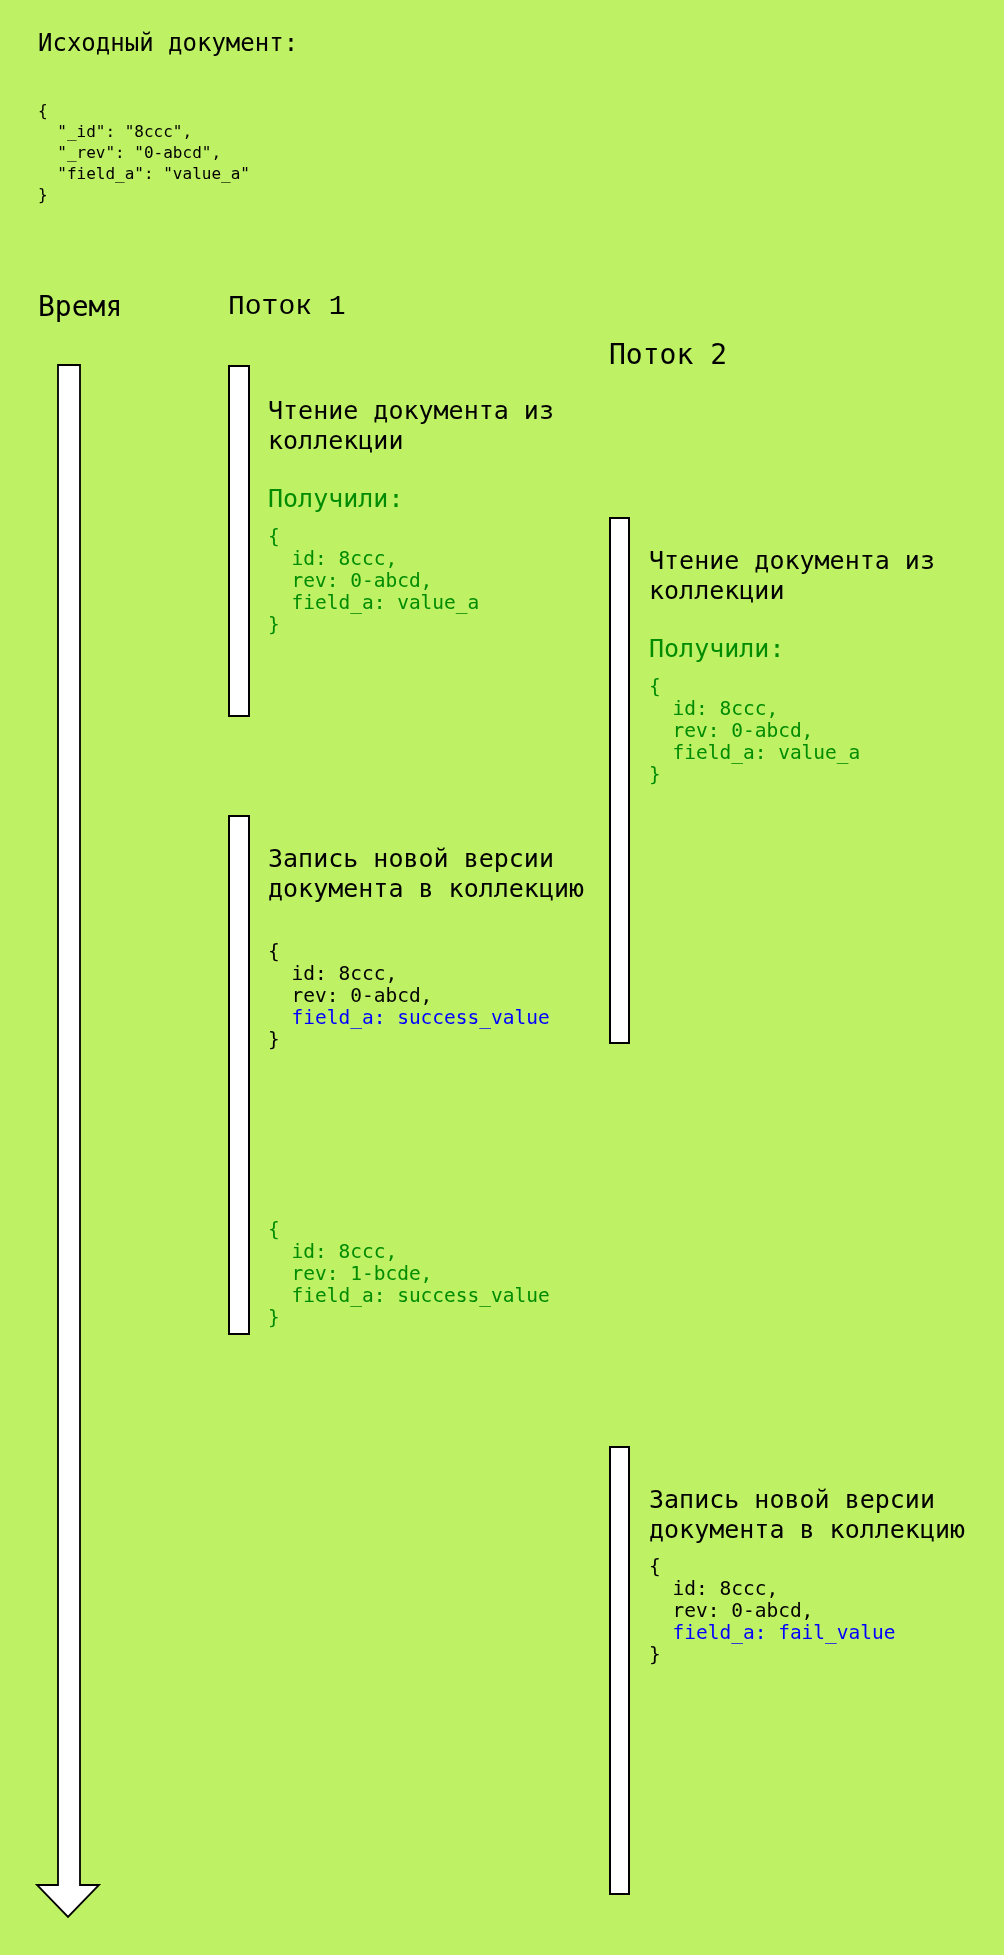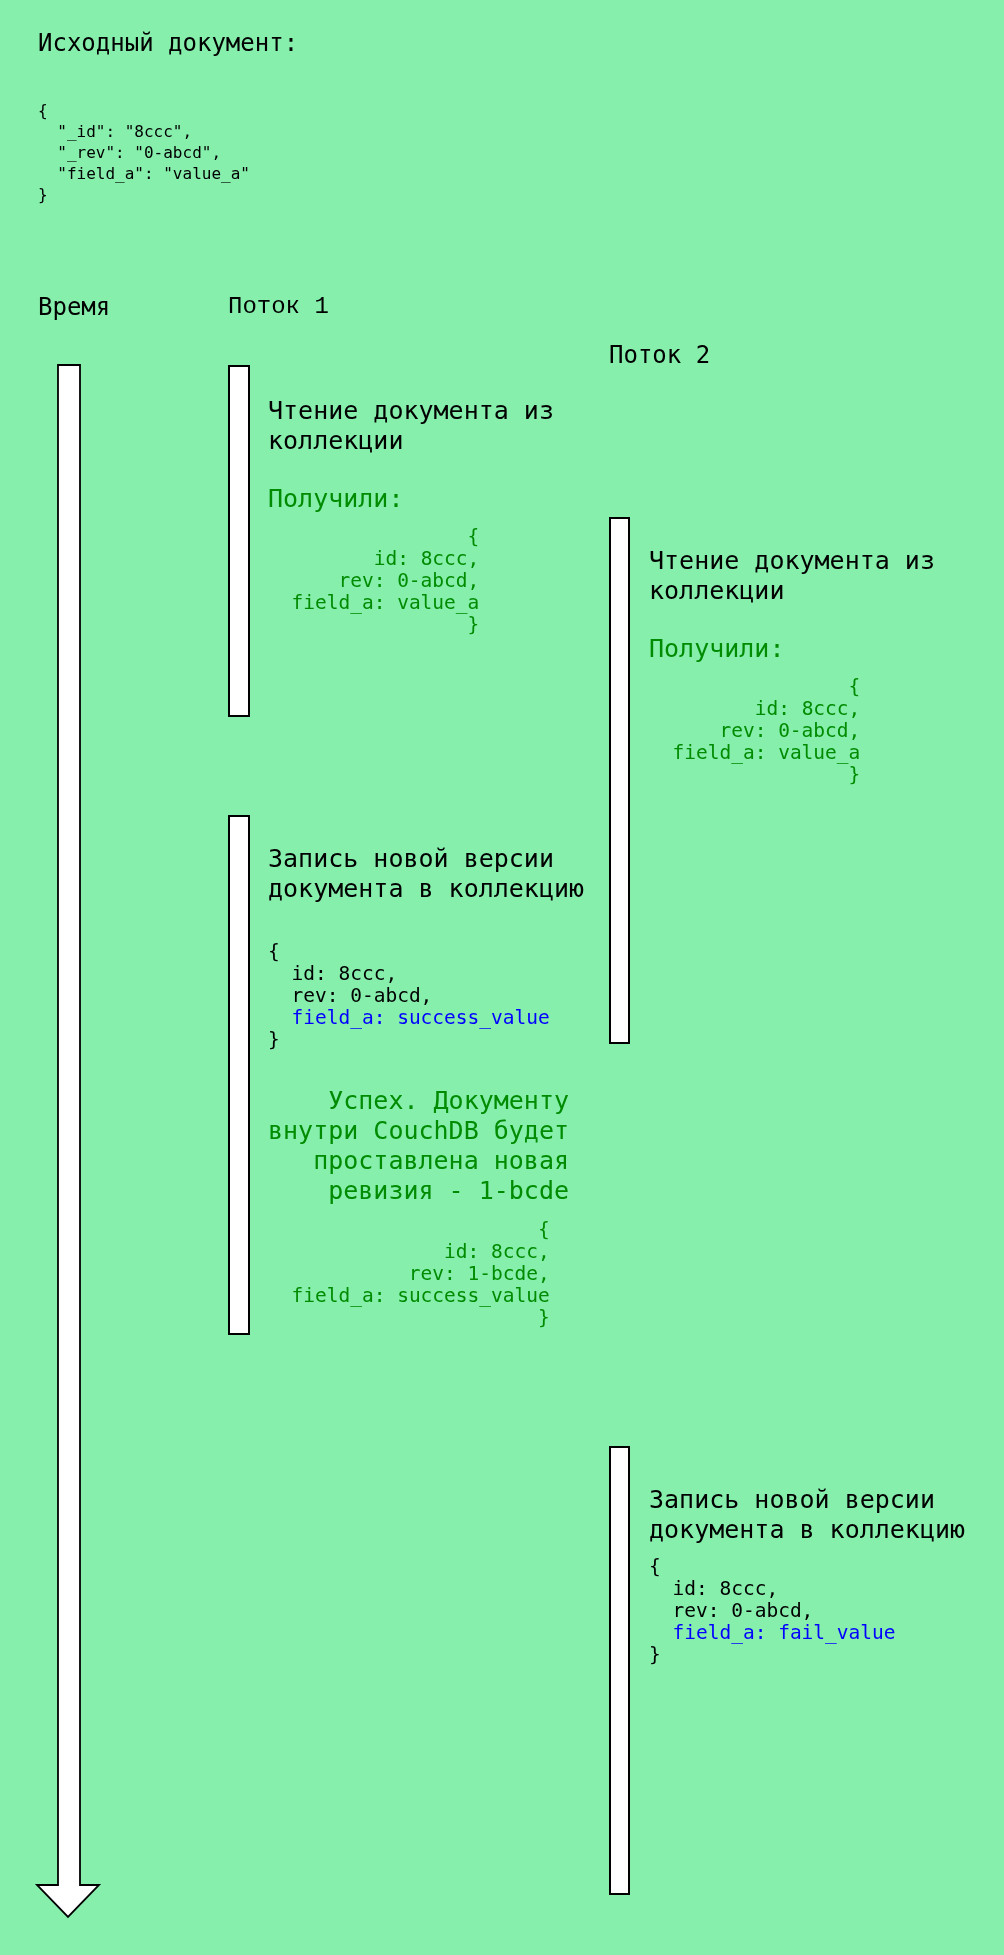--- a/index.html
+++ b/index.html
@@ -1,31 +1,31 @@
 <!DOCTYPE html>
 <html style="--green: #008b00; --blue: #0000ff; --red: #f00000;"><head>
 <meta charset="utf-8">
 <style>
   html,body{margin:0;padding:0;background:#ffffff;}
   #canvas{
     position:relative;
     width:1004px;height:1955px;
-    background:#86efac;
+    background:#bef264;
     font-family:"DejaVu Sans Mono", monospace;
     color:#000000;
     overflow:hidden;
   }
   .abs{position:absolute;}
   .txt{white-space:pre;}
   .heading{font-size:24px;line-height:30px;}
-  .collabel{font-size:24px;line-height:30px;}
+  .collabel{font-size:28px;line-height:30px;}
   .body-txt{font-size:25px;line-height:30px;white-space:pre;}
   .code{font-size:19.5px;line-height:22px;white-space:pre;}
   .code-small{font-size:16px;line-height:21px;white-space:pre;}
-  .green{color:var(--green,#008b00);text-align:right;}
+  .green{color:var(--green,#008b00);}
   .blue{color:var(--blue,#0000ff);}
   .red{color:var(--red,#f00000);}
   .bar{
     position:absolute;
     background:#ffffff;
     border:2px solid #000000;
     box-sizing:border-box;
   }
   svg{display:block;}
 </style>
@@ -72,24 +72,20 @@
   field_a: value_a
 }</div>
 
   <div class="abs body-txt" style="left:268px;top:844px;">Запись новой версии
 документа в коллекцию</div>
   <div class="abs code" style="left:268px;top:941px;"><span>{
   id: 8ccc,
   rev: 0-abcd,
 </span><span class="blue">  field_a: success_value
 </span><span>}</span></div>
-  <div class="abs body-txt green" style="left:268px;top:1086px;">Успех. Документу
-внутри CouchDB будет
-проставлена новая
-ревизия - 1-bcde</div>
   <div class="abs code green" style="left:268px;top:1219px;">{
   id: 8ccc,
   rev: 1-bcde,
   field_a: success_value
 }</div>
 
   <div class="abs body-txt" style="left:649px;top:1485px;">Запись новой версии
 документа в коллекцию</div>
   <div class="abs code" style="left:649px;top:1556px;"><span>{
   id: 8ccc,

